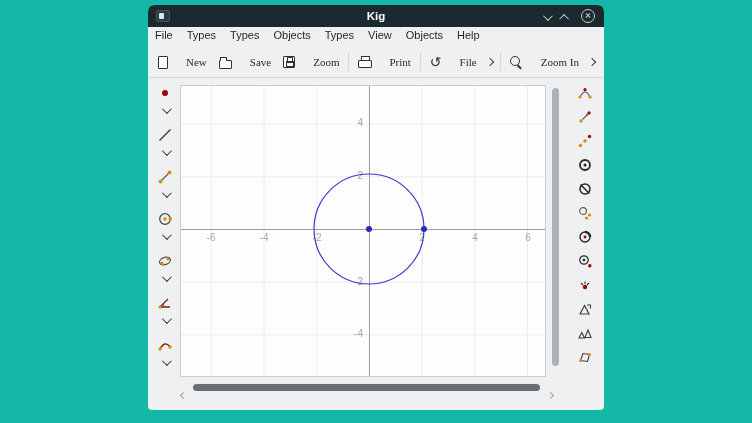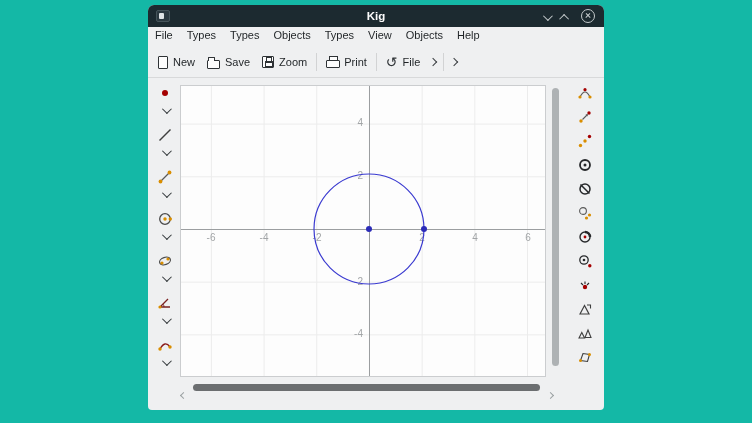--- a/index.html
+++ b/index.html
@@ -28,22 +28,22 @@
   .close-btn::before,.close-btn::after { content:""; position:absolute; left:2.6px; top:5px; width:6px; height:1.4px; background:#c4cacc; }
   .close-btn::before { transform:rotate(45deg); }
   .close-btn::after  { transform:rotate(-45deg); }
 
   
   .menubar { height:20px; display:flex; align-items:flex-start; }
   .menu-item { padding:2px 7px; font-size:11px; color:#1f2326; cursor:default; }
 
   
   .toolbar { height:31px; display:flex; align-items:center; padding:0 4px; border-bottom:1px solid #d8d9da; }
-  .tbtn { display:flex; align-items:center; gap:5px; padding:4px 6px; font-size:11px; color:#1f2326;
-          background:none; border:none; border-radius:3px; font-family:Liberation Sans, sans-serif; }
+  .tbtn { display:flex; align-items:center; gap:18px; padding:4px 6px; font-size:11px; color:#1f2326;
+          background:none; border:none; border-radius:3px; font-family:Liberation Serif, serif; }
   .tsep { width:1px; height:18px; background:#d2d3d4; margin:0 3px; }
   .chev-r { display:inline-block; width:6px; height:6px; border-top:1.6px solid #3a3e41; border-right:1.6px solid #3a3e41;
             transform:rotate(45deg); margin:0 4px; }
   
   .i-doc { width:10px; height:13px; border:1.3px solid #2f3336; border-radius:1px; background:#fdfdfd; }
   .i-folder { position:relative; width:13px; height:9px; border:1.3px solid #2f3336; border-radius:1px; background:#fdfdfd; margin-top:4px; }
   .i-folder::before { content:""; position:absolute; top:-4px; left:0px; width:5px; height:3px;
                       border:1.3px solid #2f3336; border-bottom:none; border-radius:1px 1px 0 0; background:#fdfdfd; }
   .i-save { position:relative; width:12px; height:12px; border:1.3px solid #2f3336; border-radius:1px; background:#fdfdfd; }
   .i-save::before { content:""; position:absolute; top:-0.5px; left:2.5px; width:4px; height:4px; border:1px solid #2f3336; }
@@ -137,20 +137,24 @@
         <span class="i-print"></span>
         <span>Print</span>
       </button>
       <span class="tsep"></span>
       <button class="tbtn">
         <span class="i-undo">↺</span>
         <span>File</span>
       </button>
       <span class="chev-r"></span>
       <span class="tsep"></span>
+      <button class="tbtn">
+        <span class="i-zoom"></span>
+        <span>Zoom In</span>
+      </button>
       <span class="chev-r"></span>
     </div>
 
     <div class="ltools">
       <button class="side-btn">
         <svg width="16" height="16">
             <circle cx="8" cy="8" r="3" fill="#a40000"></circle>
           </svg>
       </button>
       <button class="exp-btn">

